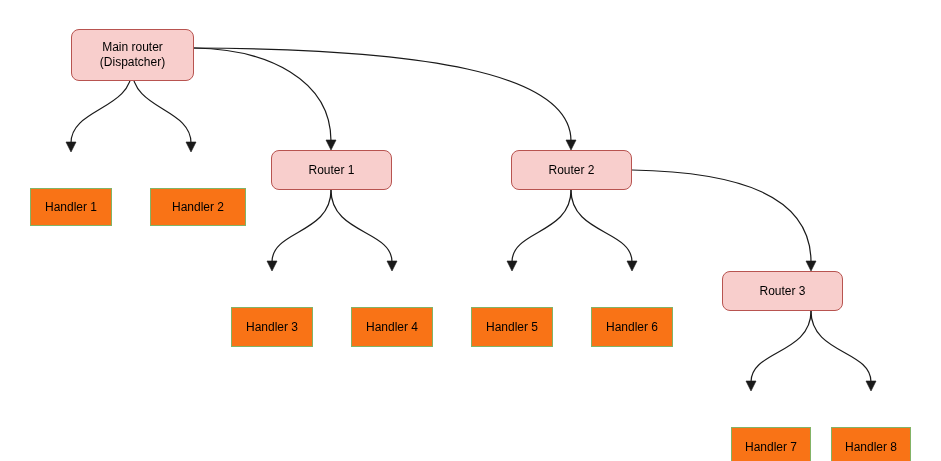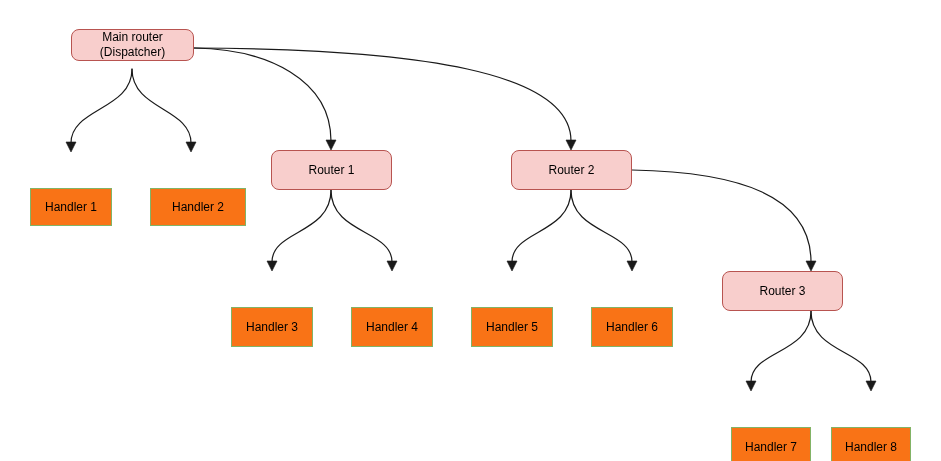--- a/index.html
+++ b/index.html
@@ -107,21 +107,21 @@
       <g>
         <path class="edge-path" d="M 811 311 C 811 354 751 350 751 382" stroke="#1a1a1a"></path>
         <polygon class="arrow-head" points="751,391 746,381 756,381" fill="#1a1a1a" stroke="#1a1a1a"></polygon>
       </g>
       <g>
         <path class="edge-path" d="M 811 311 C 811 354 871 350 871 382" stroke="#1a1a1a"></path>
         <polygon class="arrow-head" points="871,391 866,381 876,381" fill="#1a1a1a" stroke="#1a1a1a"></polygon>
       </g>
     </svg>
   <div id="node-layer">
-      <div class="node router" style="left: 71px; top: 29px; width: 123px; height: 32px;"><span>Main router
+      <div class="node router" style="left: 71px; top: 29px; width: 123px; height: 52px;"><span>Main router
 (Dispatcher)</span></div>
       <div class="node handler" style="left: 30px; top: 152px; width: 82px; height: 38px;"><span>Handler 1</span></div>
       <div class="node handler" style="left: 150px; top: 152px; width: 96px; height: 38px;"><span>Handler 2</span></div>
       <div class="node router" style="left: 271px; top: 150px; width: 121px; height: 40px;"><span>Router 1</span></div>
       <div class="node router" style="left: 511px; top: 150px; width: 121px; height: 40px; justify-content: center;"><span>Router 2</span></div>
       <div class="node handler" style="left: 231px; top: 271px; width: 82px; height: 40px;"><span>Handler 3</span></div>
       <div class="node handler" style="left: 351px; top: 271px; width: 82px; height: 40px;"><span>Handler 4</span></div>
       <div class="node handler" style="left: 471px; top: 271px; width: 82px; height: 40px;"><span>Handler 5</span></div>
       <div class="node handler" style="left: 591px; top: 271px; width: 82px; height: 40px;"><span>Handler 6</span></div>
       <div class="node router" style="left: 722px; top: 271px; width: 121px; height: 40px;"><span>Router 3</span></div>

